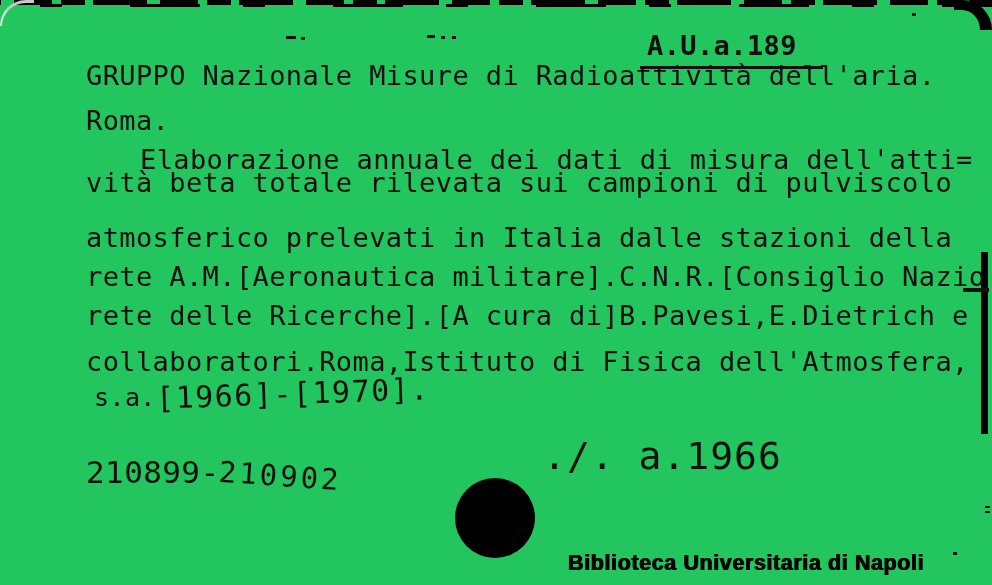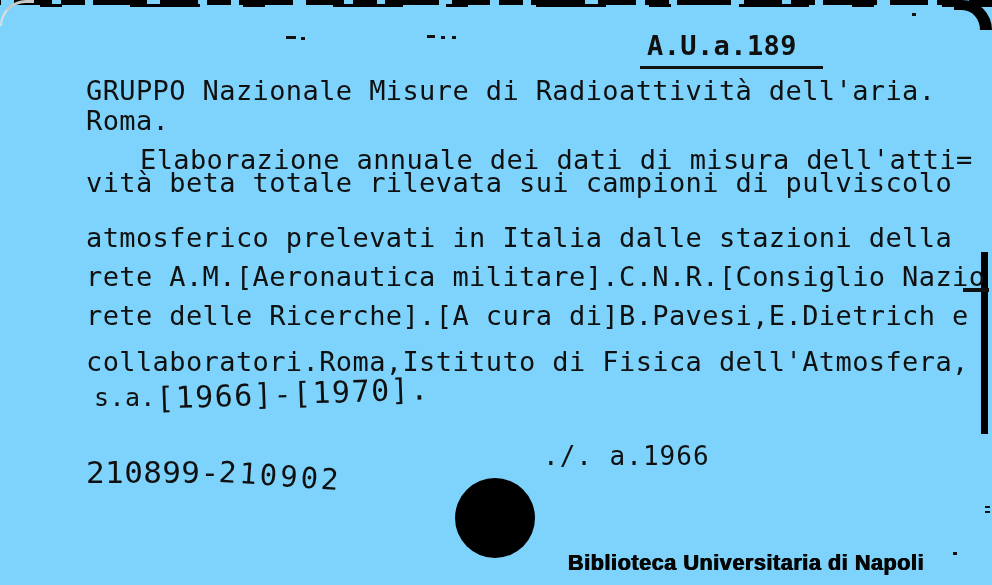--- a/index.html
+++ b/index.html
@@ -5,21 +5,21 @@
   html, body {
     margin: 0; padding: 0;
     width: 992px; height: 585px;
     background: #ffffff;
     overflow: hidden;
     font-family: "DejaVu Sans Mono", monospace;
   }
   .card {
     position: relative;
     width: 992px; height: 585px;
-    background: #7dd3fc;
+    background: #22c55e;
     color: #101010;
   }
   
   .scan-edge-top {
     position: absolute; top: 0; left: 0; width: 100%; height: 9px;
     background-image:
       repeating-linear-gradient(90deg, #000 0 38px, transparent 38px 47px, #000 47px 71px, transparent 71px 79px, #000 79px 133px, transparent 133px 146px),
       repeating-linear-gradient(90deg, #000 0 22px, transparent 22px 90px, #000 90px 160px, transparent 160px 203px);
     background-size: 146px 5px, 203px 3px;
     background-position: 14px 0, 40px 4px;
@@ -47,21 +47,21 @@
     position: absolute;
     font-size: 27px; line-height: 39px; letter-spacing: 0.4px;
     white-space: pre; color: #101010;
   }
   .call-number {
     left: 640px; top: 26px;
     padding: 0 26px 1px 7px;
     border-bottom: 3px solid #111;
     font-weight: bold;
   }
-  .h1 { left: 86px; top: 71px; }
+  .h1 { left: 86px; top: 56px; }
   .h2 { left: 86px; top: 101px; }
   .b0 { left: 140px; top: 140px; }
   .b1 { left: 86px; top: 163px; }
   .b2 { left: 86px; top: 218px; }
   .b3 { left: 86px; top: 257px; }
   .b4 { left: 86px; top: 296px; }
   .b5 { left: 86px; top: 342px; }
   .date-line { left: 94px; top: 376px; font-size: 25px; }
   .date-line .hand {
     display: inline-block;
@@ -71,21 +71,21 @@
   }
   .size-line { left: 144px; top: 416px; }
   .inventory { left: 86px; top: 453px; font-size: 31px; }
   .inventory .hand {
     display: inline-block;
     transform: rotate(4deg) translateY(3px);
     letter-spacing: 3px;
     font-size: 29px;
   }
   .annotation {
-    left: 543px; top: 437px; font-size: 26px; letter-spacing: 1px;
+    left: 543px; top: 437px; font-size: 38px; letter-spacing: 1px;
   }
   .punch-hole {
     position: absolute; left: 455px; top: 478px;
     width: 80px; height: 80px; border-radius: 50%;
     background: #000;
   }
   .library-stamp {
     position: absolute; left: 568px; top: 503px;
     font-family: "Liberation Sans", sans-serif;
     font-weight: bold; font-size: 21.5px; letter-spacing: 0.6px;

